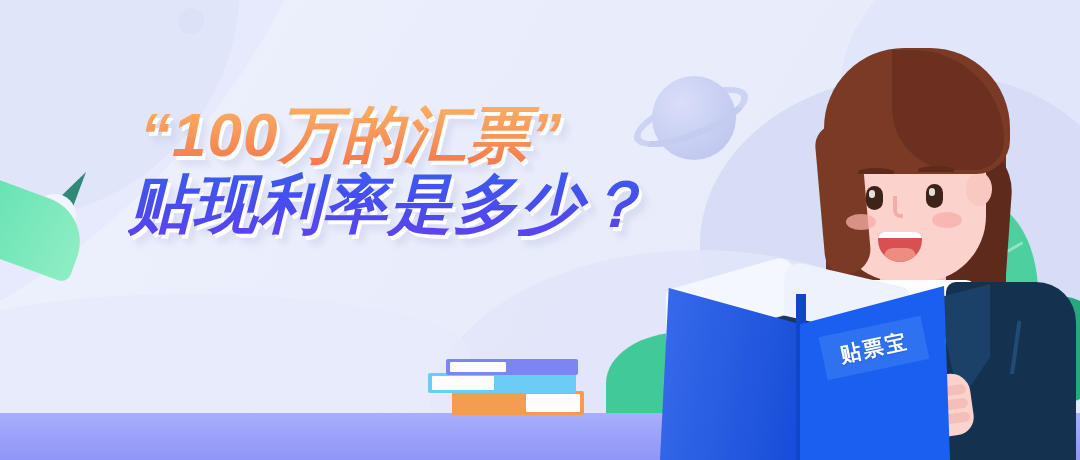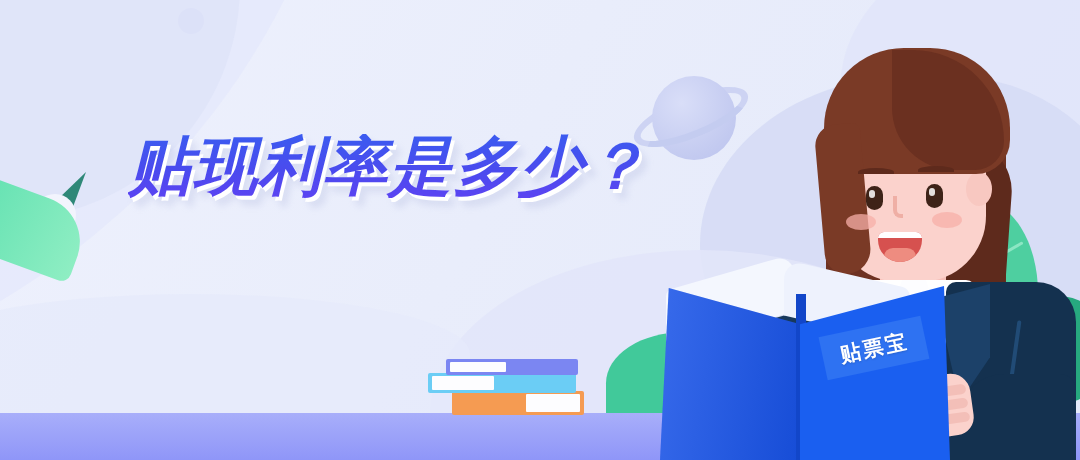--- a/index.html
+++ b/index.html
@@ -373,21 +373,21 @@
     font-size:62px;
     margin-left:12px;
     color:#F5844F;
     background:linear-gradient(180deg,#FBAE63 0%,#F8995A 45%,#F4784B 100%);
     -webkit-background-clip:text; background-clip:text;
     -webkit-text-fill-color:transparent;
     filter:drop-shadow(3px 4px 0 #FFFFFF) drop-shadow(5px 6px 3px rgba(150,160,210,.20));
   }
   .line-2 {
     font-size:64px;
-    margin-top:30px;
+    margin-top:6px;
     color:#4A4BEE;
     background:linear-gradient(180deg,#3B5BF0 0%,#4A4BEE 55%,#5B44F2 100%);
     -webkit-background-clip:text; background-clip:text;
     -webkit-text-fill-color:transparent;
     filter:drop-shadow(3px 4px 0 #FFFFFF) drop-shadow(5px 6px 3px rgba(150,160,210,.20));
   }
 </style>
 </head>
 <body>
 
@@ -507,16 +507,17 @@
     <div class="pages-l"></div>
     <div class="pages-r"></div>
     <div class="cover-l"></div>
     <div class="cover-shade"></div>
     <div class="spine"></div>
     <div class="cover-r"></div>
     <div class="book-title">贴票宝</div>
   </div>
 
   <div class="headline">
+    <div class="line line-1">“100万的汇票”</div>
     <div class="line line-2">贴现利率是多少？</div>
   </div>
 
 </div>
 
 </body></html>

